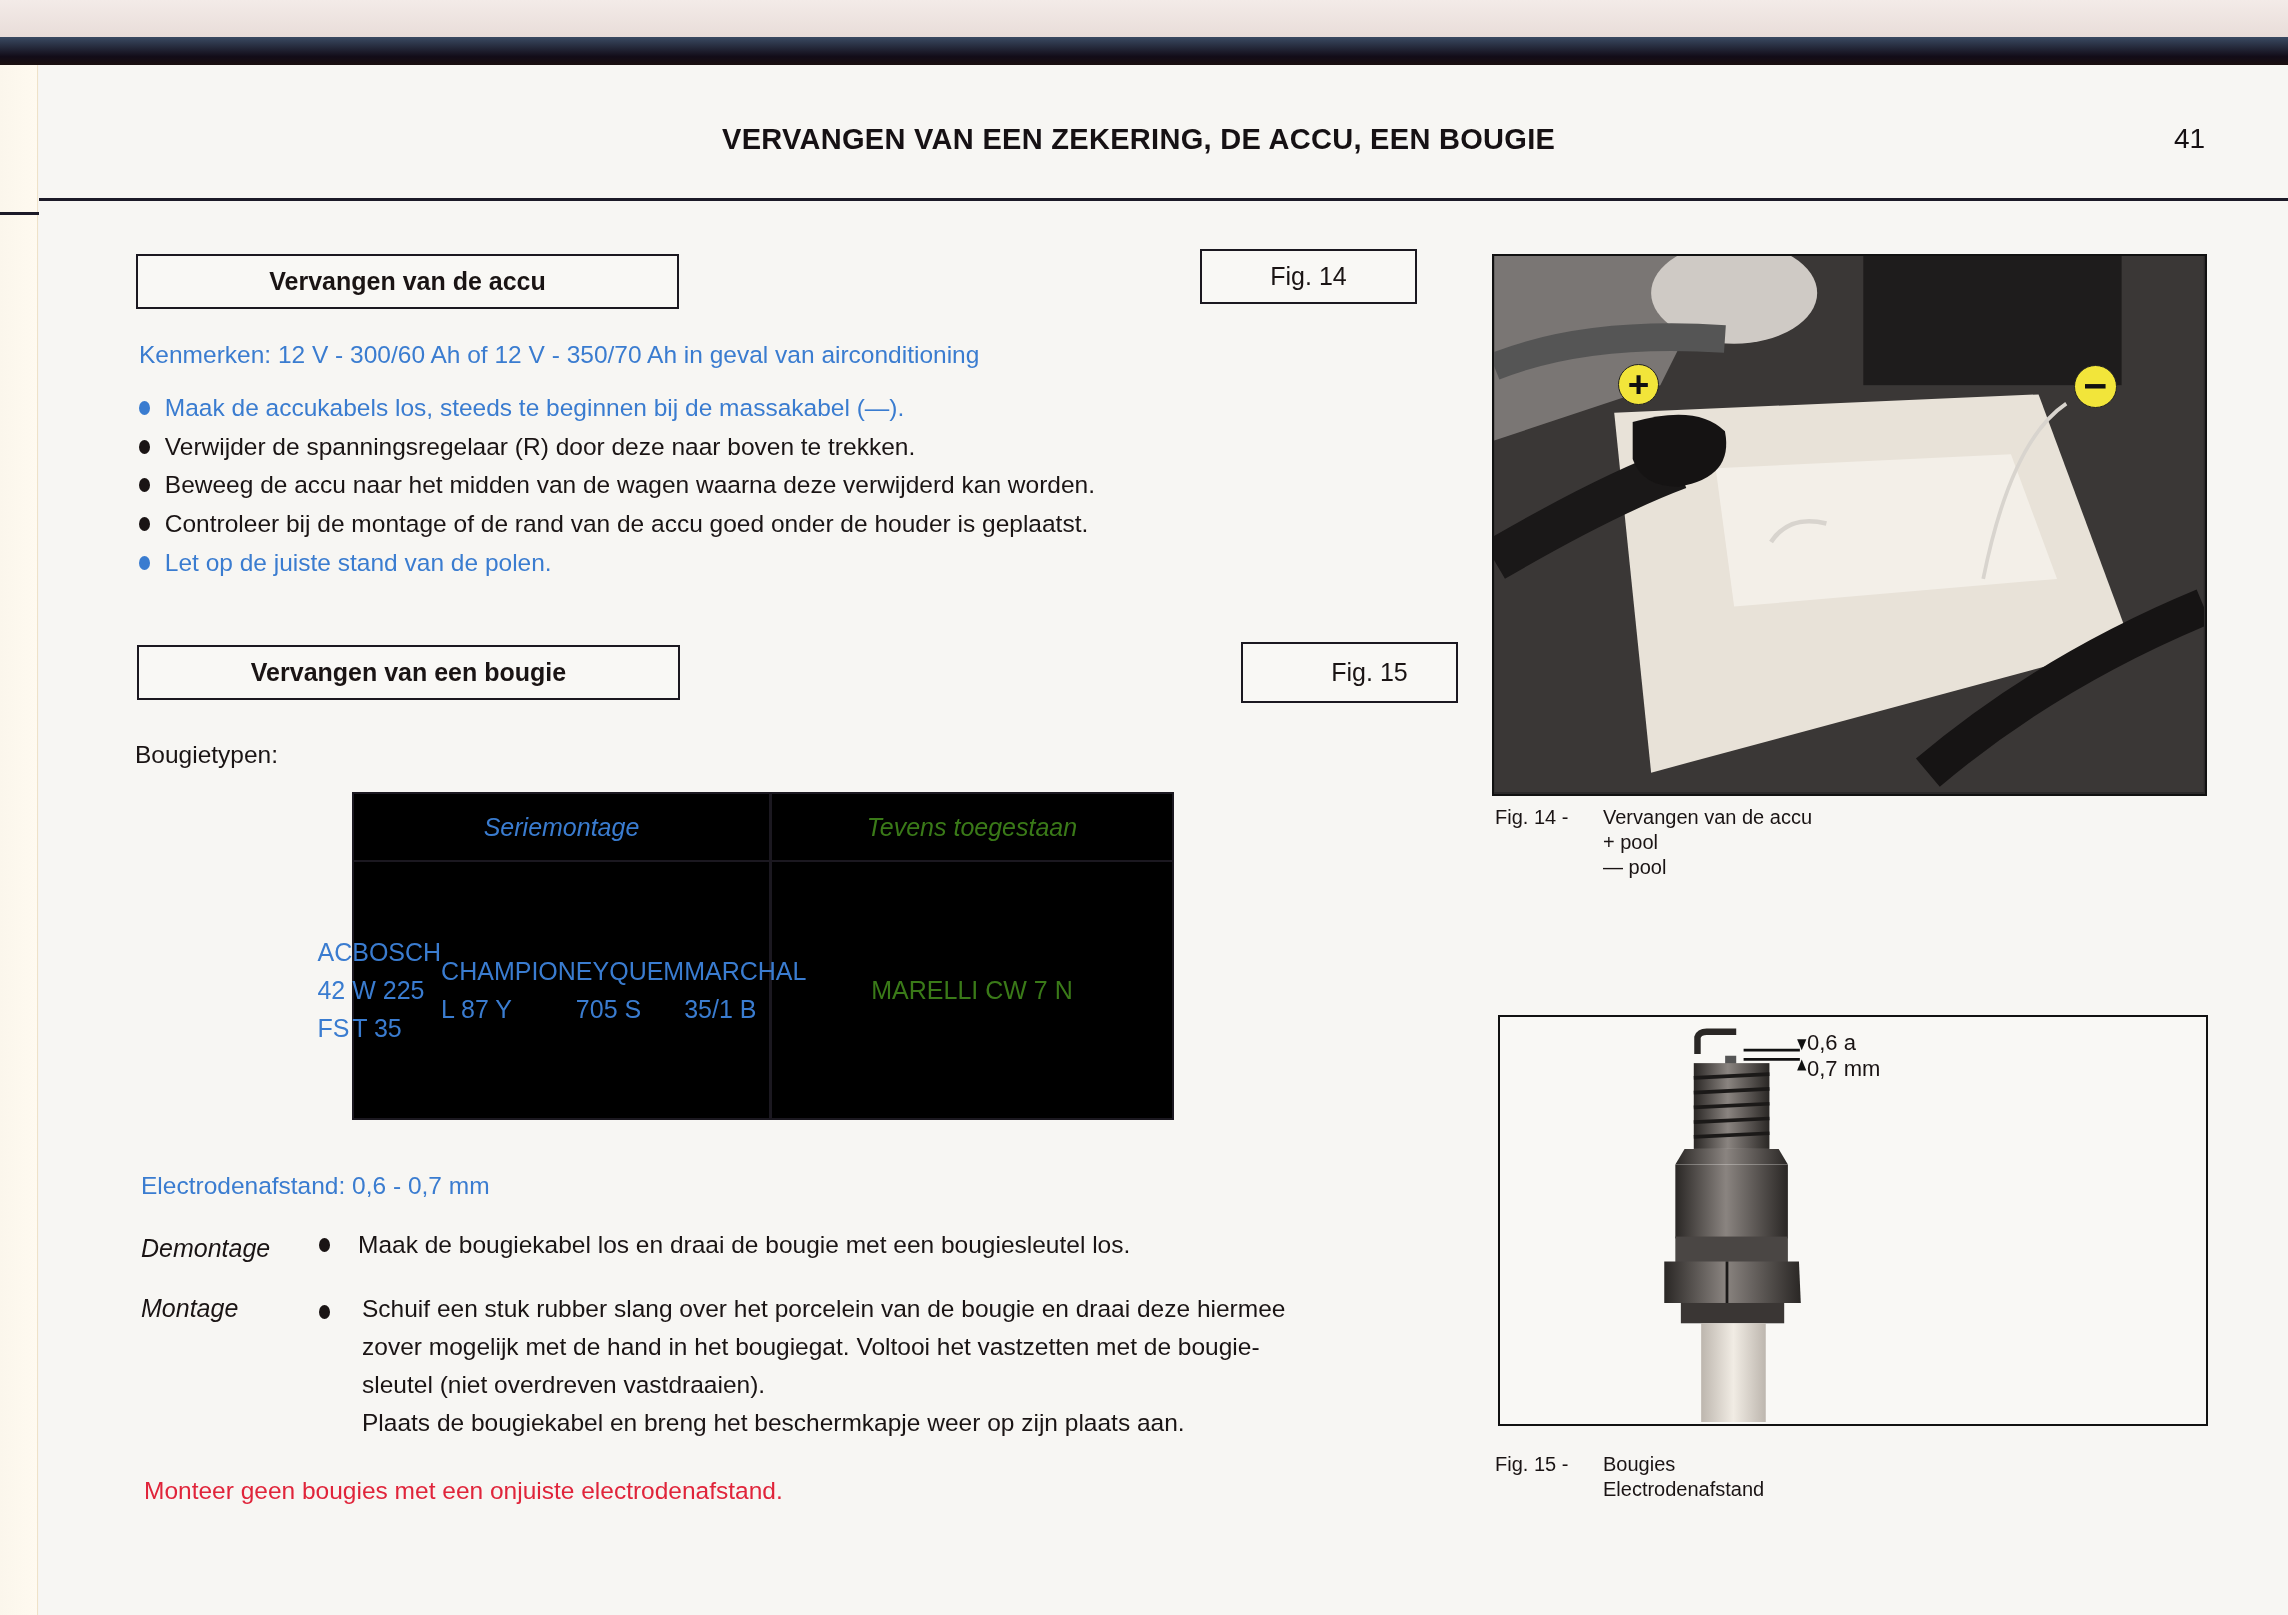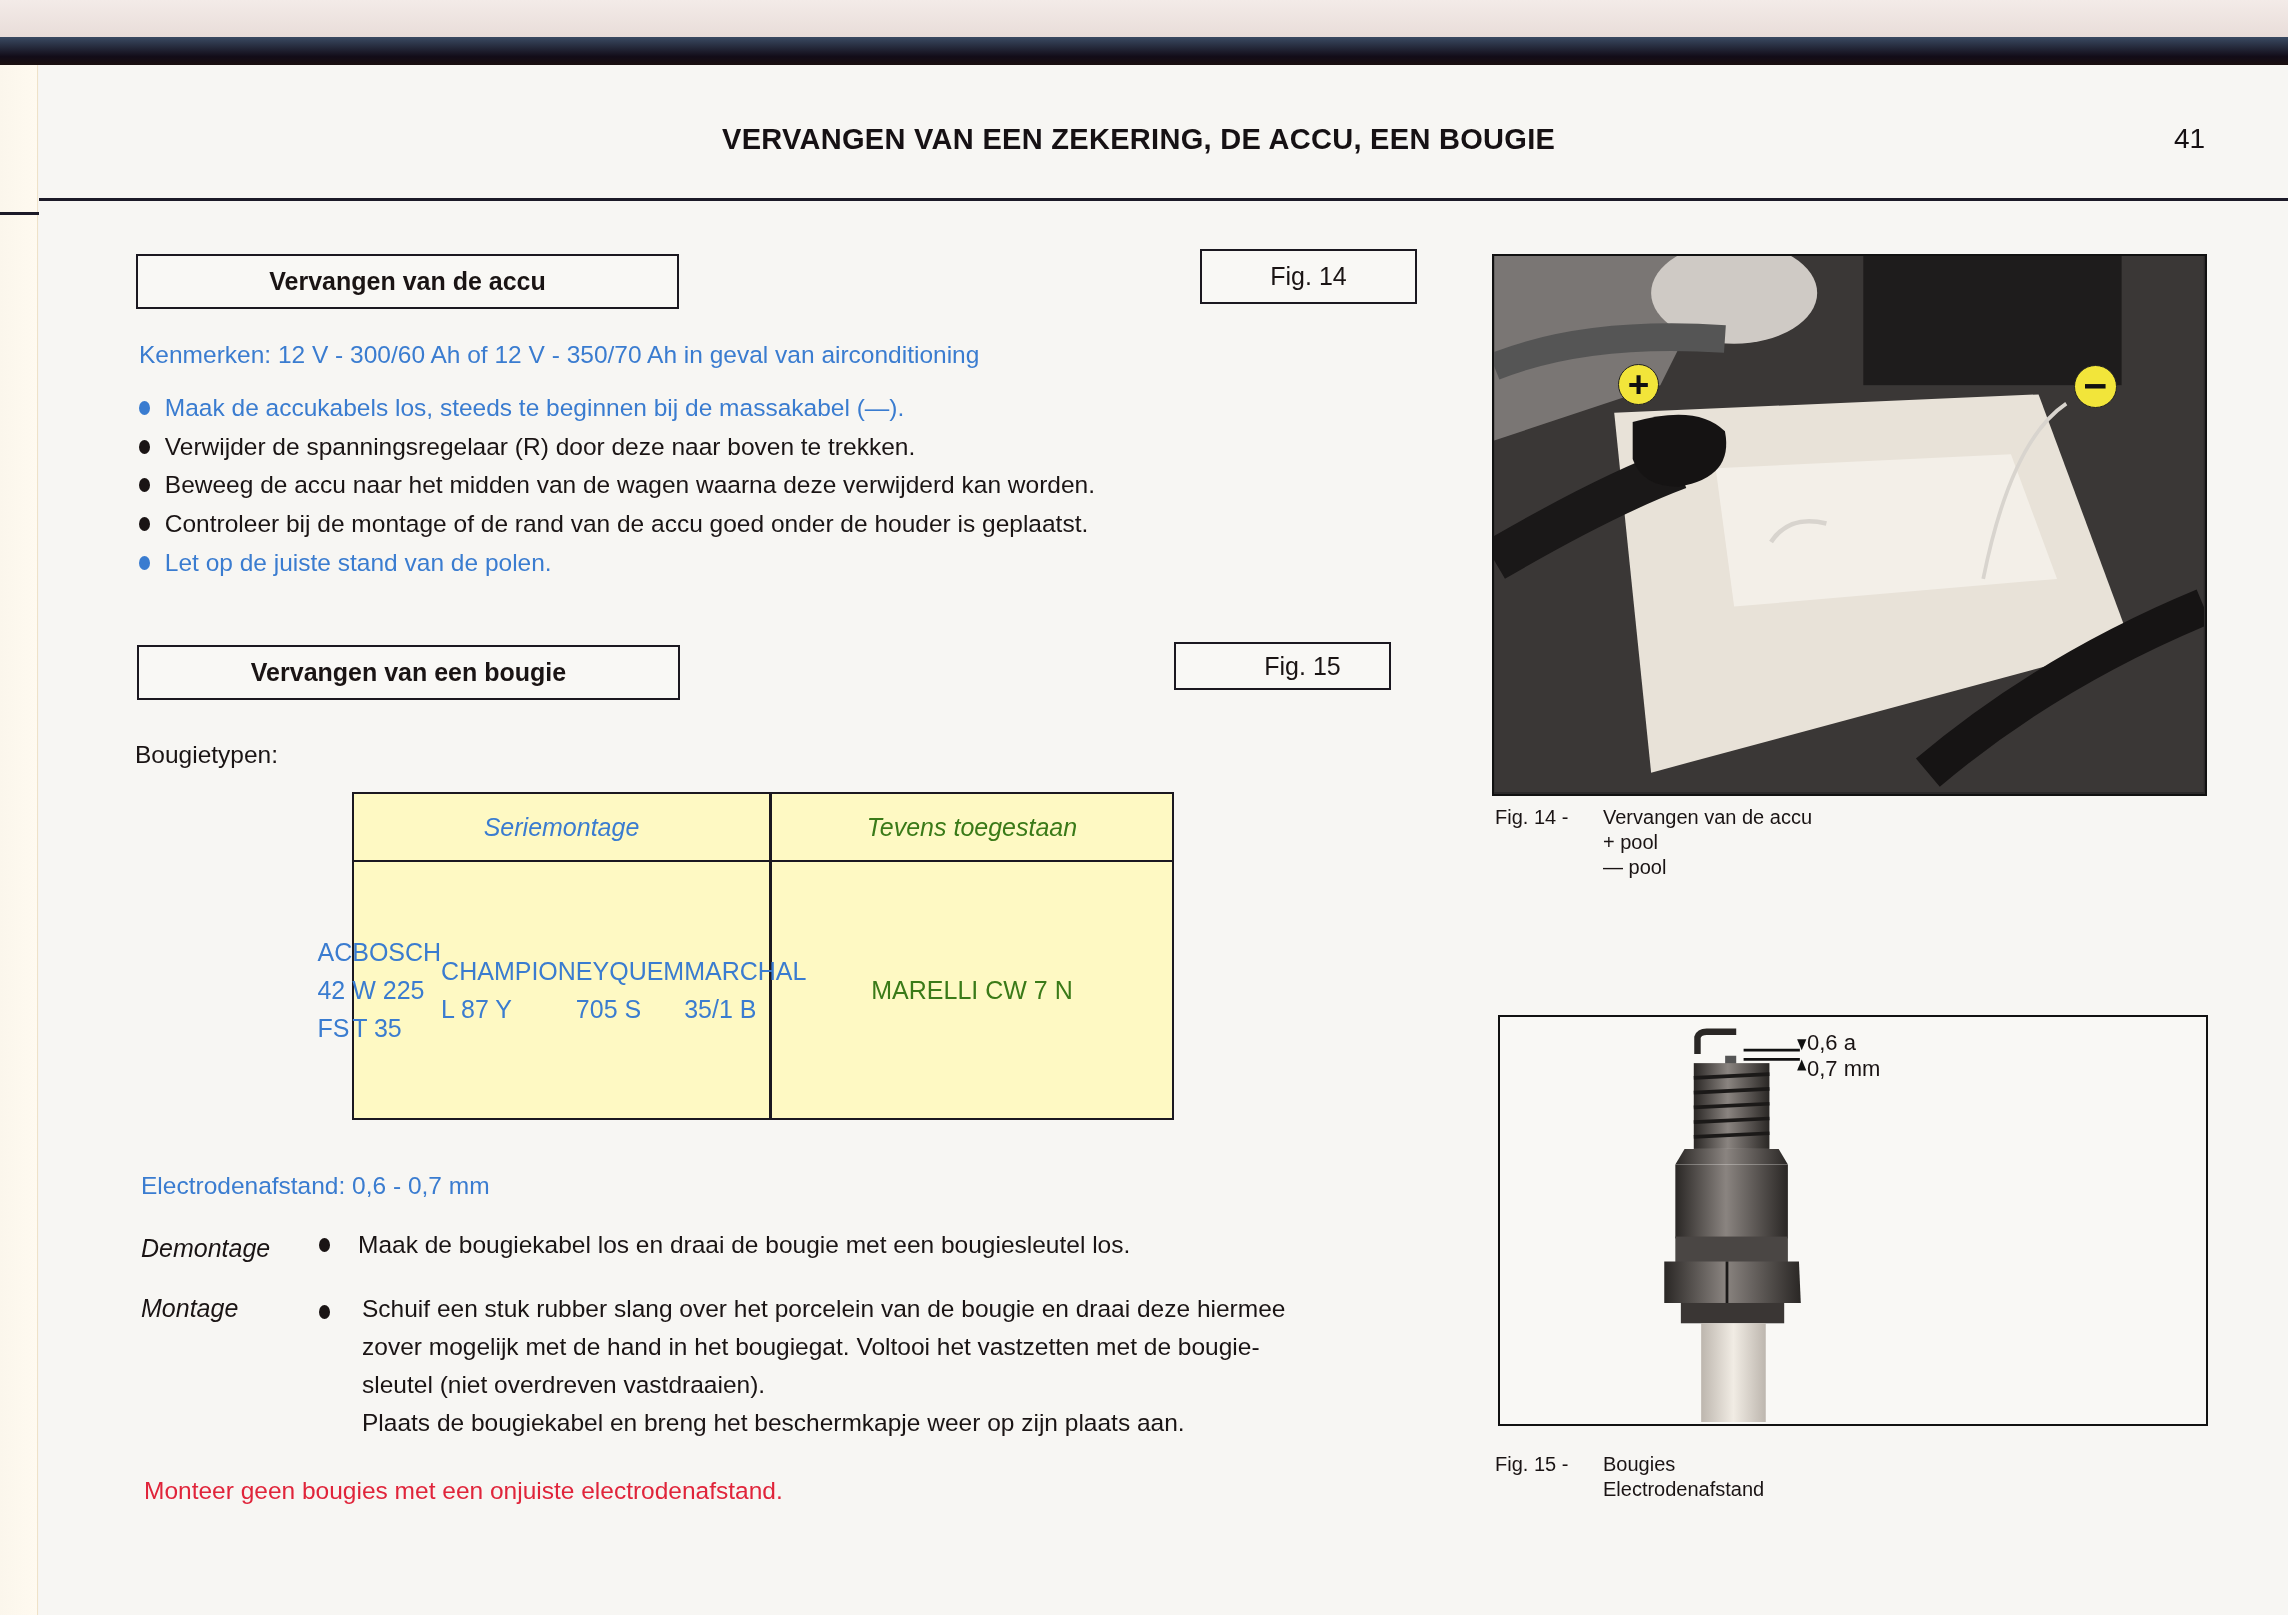--- a/index.html
+++ b/index.html
@@ -13,21 +13,21 @@
   .pagenum { left:2174px; top:123px; font-size:28px; color:#161114; }
   .rule { left:39px; top:198px; width:2250px; height:2.8px; background:#1c1a28; }
   .rule2 { left:0; top:212px; width:39px; height:2.8px; background:#1c1a28; }
   .boxhdr { border:2.8px solid #1b1820; background:#f9f8f5; box-sizing:border-box; display:flex; align-items:center; justify-content:center; font-weight:bold; font-size:25px; }
   .figbox { border:2.8px solid #1b1820; background:#f9f8f5; box-sizing:border-box; display:flex; align-items:center; justify-content:center; font-size:25px; }
   .blue { color:#3a7cd0; }
   .green { color:#3a7a18; }
   .red { color:#e0243a; }
   .txt { font-size:24.5px; white-space:nowrap; }
   .bullet { display:inline-block; width:11px; height:14px; border-radius:50%; background:currentColor; margin-right:14.8px; vertical-align:middle; position:relative; top:-1.8px; }
-  .table { left:352px; top:792px; width:822px; height:328px; border:2.8px solid #1b1820; box-sizing:border-box; background:#fef9c3; }
+  .table { left:352px; top:792px; width:822px; height:328px; border:2.8px solid #1b1820; box-sizing:border-box; background:#000000; }
   .th { position:absolute; top:0; height:68px; display:flex; align-items:center; justify-content:center; font-style:italic; font-size:25px; border-bottom:2.8px solid #1b1820; box-sizing:border-box; }
   .col-div { position:absolute; left:415px; top:0; width:2.8px; height:100%; background:#1b1820; }
   .cell { position:absolute; top:68px; bottom:0; display:flex; flex-direction:row; align-items:center; justify-content:center; font-size:25px; line-height:38px; }
   .photo { left:1492px; top:254px; width:715px; height:542px; border:2.8px solid #111; box-sizing:border-box; overflow:hidden; background:#2c2a2a; }
   .caption { font-size:20px; line-height:25px; color:#1a1414; }
   .plugbox { left:1498px; top:1015px; width:710px; height:411px; border:2.8px solid #111; box-sizing:border-box; background:#f9f8f5; overflow:hidden; }
   .label-it { font-style:italic; font-size:25px; }
 </style>
 </head>
 <body>
@@ -49,21 +49,21 @@
 
 <div class="abs" style="left:139px;top:394px;">
   <div class="txt blue" style="height:39px;"><span class="bullet"></span><span>Maak de accukabels los, steeds te beginnen bij de massakabel (—).</span></div>
   <div class="txt" style="height:38px;"><span class="bullet"></span><span>Verwijder de spanningsregelaar (R) door deze naar boven te trekken.</span></div>
   <div class="txt" style="height:39px;"><span class="bullet"></span><span>Beweeg de accu naar het midden van de wagen waarna deze verwijderd kan worden.</span></div>
   <div class="txt" style="height:39px;"><span class="bullet"></span><span>Controleer bij de montage of de rand van de accu goed onder de houder is geplaatst.</span></div>
   <div class="txt blue" style="height:39px;"><span class="bullet"></span><span>Let op de juiste stand van de polen.</span></div>
 </div>
 
 <div class="abs boxhdr" style="left:137px;top:645px;width:543px;height:55px;">Vervangen van een bougie</div>
-<div class="abs figbox" style="left:1174px;top:642px;width:217px;height:48px;padding-left:40px;">Fig. 15</div>
+<div class="abs figbox" style="left:1241px;top:642px;width:217px;height:61px;padding-left:40px;">Fig. 15</div>
 
 <div class="abs txt" style="left:135px;top:741px;">Bougietypen:</div>
 
 <div class="abs table">
   <div class="th blue" style="left:0;width:415px;">Seriemontage</div>
   <div class="th green" style="left:418px;right:0;">Tevens toegestaan</div>
   <div class="col-div"></div>
   <div class="cell blue" style="left:0;width:415px;">
     <div>AC 42 FS</div>
     <div>BOSCH W 225 T 35</div>

